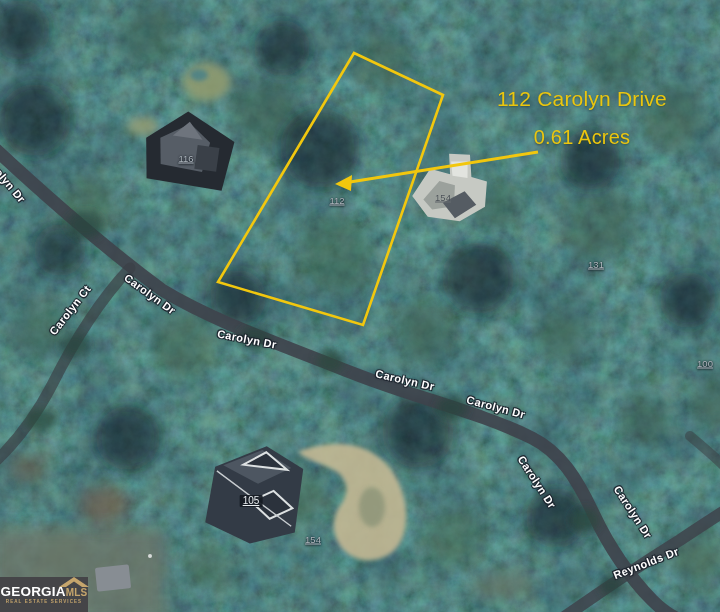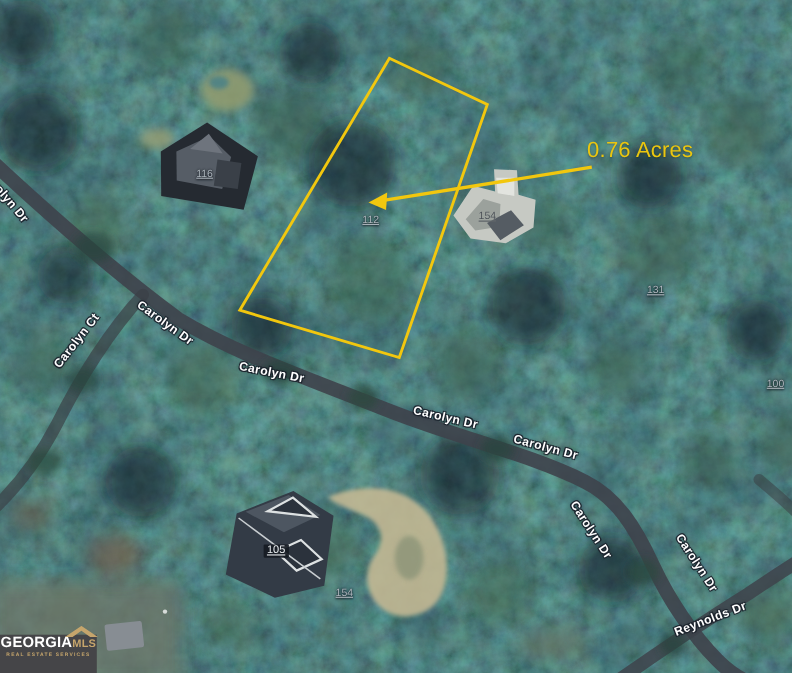--- a/index.html
+++ b/index.html
@@ -29,21 +29,21 @@
     font-size:10px; text-shadow:none; border-radius:1px;
   }
   .anno-title{
     color:#ebc60f; font-size:21px; font-weight:400; letter-spacing:.2px;
     text-shadow:0 1px 2px rgba(25,25,5,.35);
   }
   .anno-sub{ font-size:20px; }
   .logo{
     position:absolute; left:0; top:577px; width:88px; height:35px;
     background:#454548; display:flex; flex-direction:column;
-    align-items:center; line-height:1;
+    align-items:center; justify-content:center; line-height:1;
   }
   .logo-row{ position:relative; display:flex; align-items:baseline; }
   .logo-georgia{ color:#ffffff; font-size:13.5px; font-weight:700; letter-spacing:.2px; }
   .logo-mls{ color:#c5a56c; font-size:10px; font-weight:700; letter-spacing:.2px; }
   .logo-roof{ position:absolute; right:-2px; top:-8px; }
   .logo-tagline{
     margin-top:2px; color:#c5a56c; font-size:4.5px; font-weight:700;
     letter-spacing:1.1px;
   }
 </style>
@@ -195,25 +195,26 @@
   <div class="lbl street" style="left:405px; top:380px; --r:13deg">Carolyn Dr</div>
   <div class="lbl street" style="left:496px; top:407px; --r:15deg">Carolyn Dr</div>
   <div class="lbl street" style="left:537px; top:482px; --r:57deg">Carolyn Dr</div>
   <div class="lbl street" style="left:633px; top:512px; --r:57deg">Carolyn Dr</div>
   <div class="lbl street" style="left:646px; top:563px; --r:-21deg">Reynolds Dr</div>
 
   <div class="lbl parcel" style="left:186px; top:158px">116</div>
   <div class="lbl parcel" style="left:337px; top:200px">112</div>
   <div class="lbl parcel parcel-dark" style="left:443px; top:197px">154</div>
   <div class="lbl parcel" style="left:596px; top:264px">131</div>
-  <div class="lbl parcel" style="left:705px; top:349px">100</div>
+  <div class="lbl parcel" style="left:705px; top:363px">100</div>
   <div class="lbl parcel parcel-boxed" style="left:251px; top:501px">105</div>
   <div class="lbl parcel" style="left:313px; top:539px">154</div>
 
-  <div class="lbl anno-title anno-sub" style="left:582px; top:137px">0.76 Acres</div>
+  <div class="lbl anno-title" style="left:582px; top:99px">112 Carolyn Drive</div>
+  <div class="lbl anno-title anno-sub" style="left:582px; top:137px">0.61 Acres</div>
 
   <div class="logo">
     <div class="logo-row">
       <span class="logo-georgia">GEORGIA</span>
         <span class="logo-mls">MLS</span>
       <svg class="logo-roof" width="30" height="10" viewBox="0 0 30 10">
         <polygon points="0,10 15,0 30,10 23,10 15,4.5 7,10" fill="#c5a56c"></polygon>
       </svg>
     </div>
     <div class="logo-tagline">REAL ESTATE SERVICES</div>

